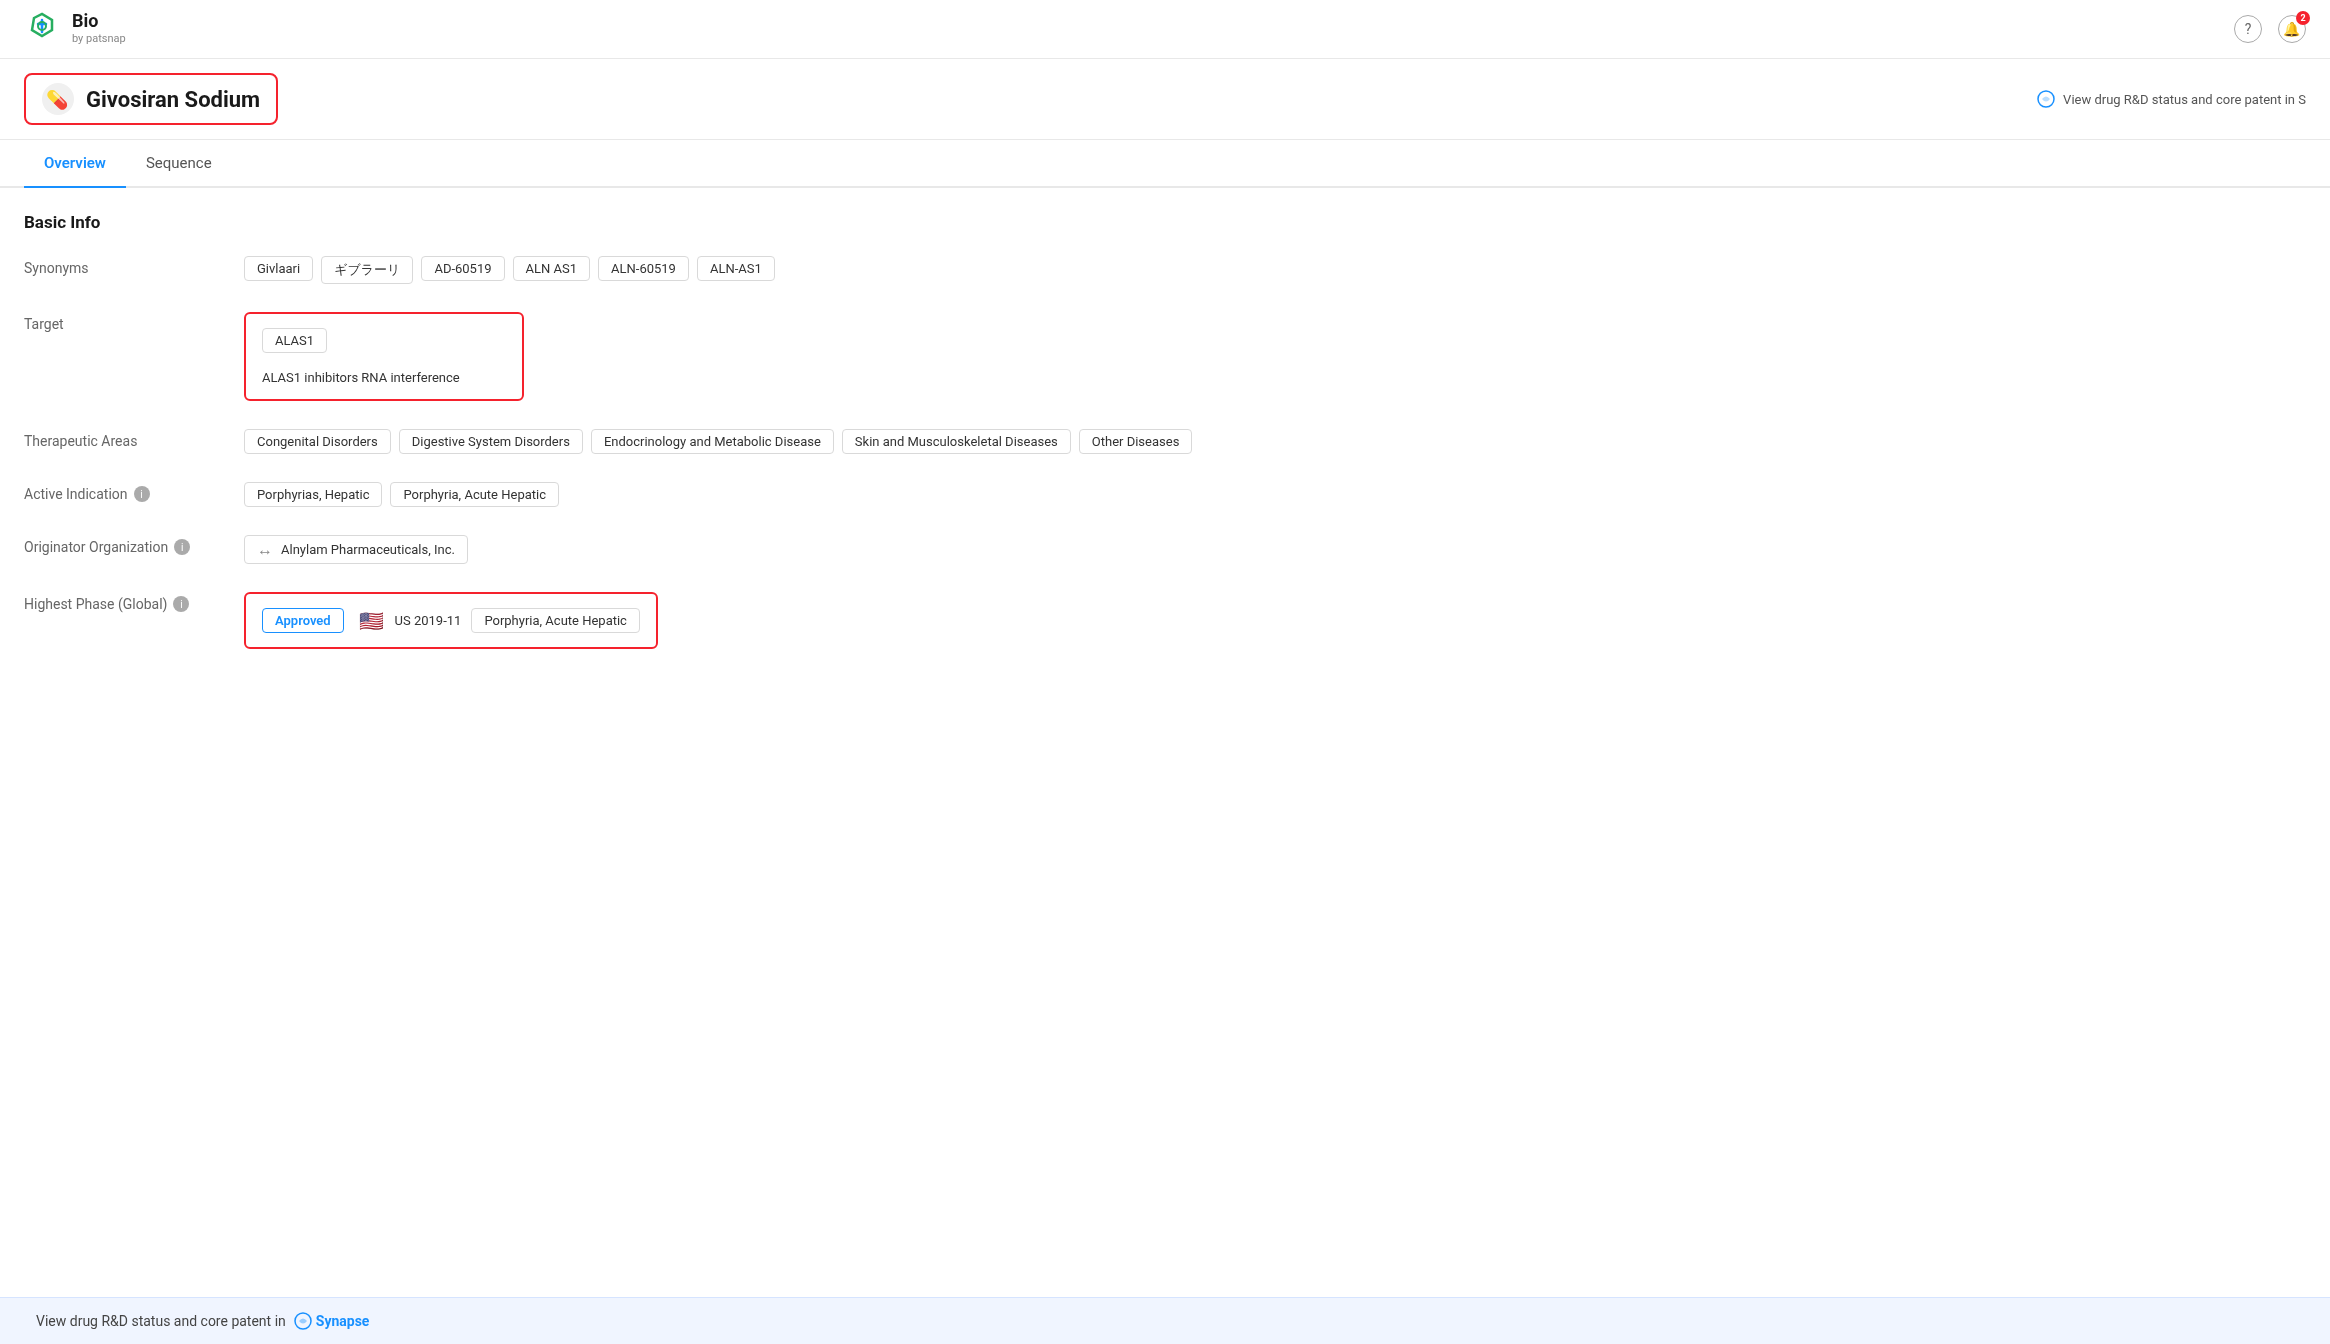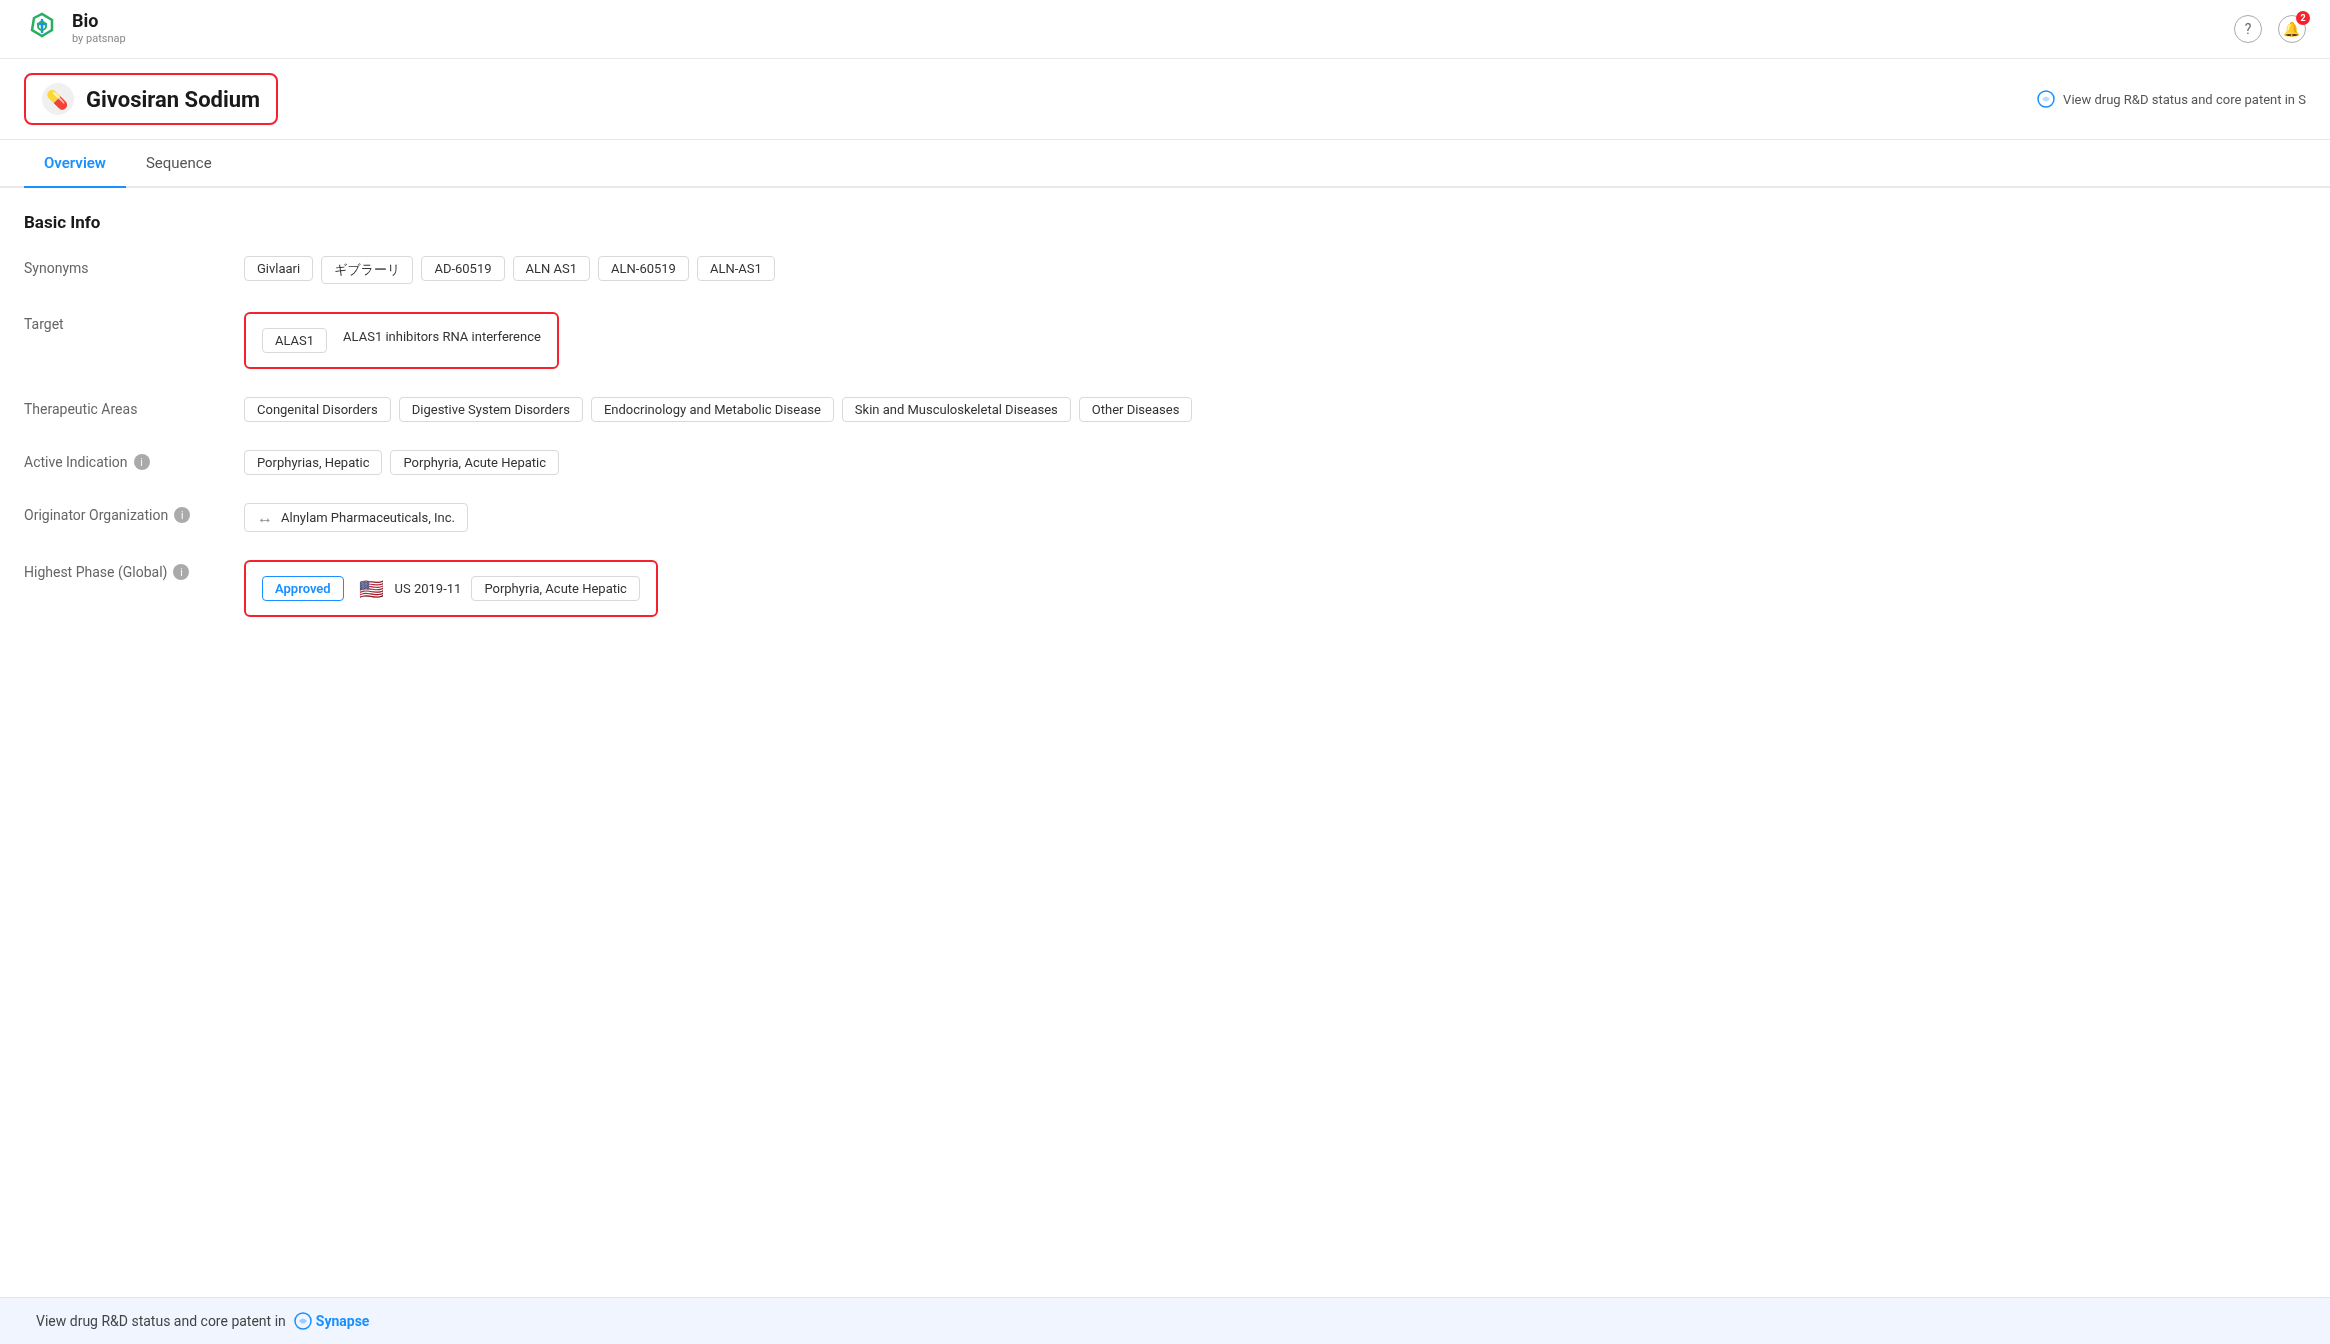--- a/index.html
+++ b/index.html
@@ -202,21 +202,21 @@
       border: 2px solid #f5222d;
       color: #333;
     }
 
     
     .target-mechanism-box {
       border: 2px solid #f5222d;
       border-radius: 6px;
       padding: 14px 16px;
       display: flex;
-      flex-direction: row;
+      flex-direction: column;
       gap: 16px;
       min-width: 280px;
     }
 
     
     .approved-badge {
       display: inline-flex;
       align-items: center;
       padding: 4px 12px;
       border: 1.5px solid #1890ff;

